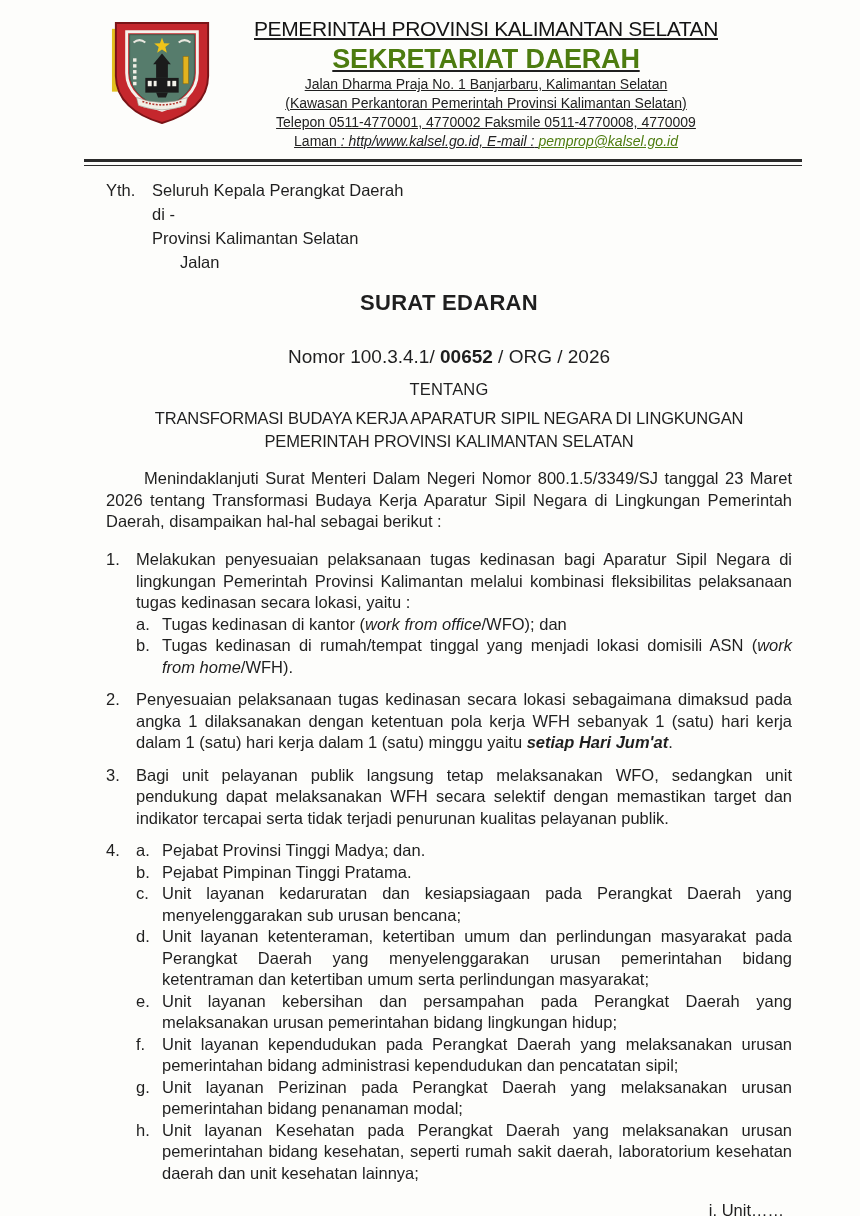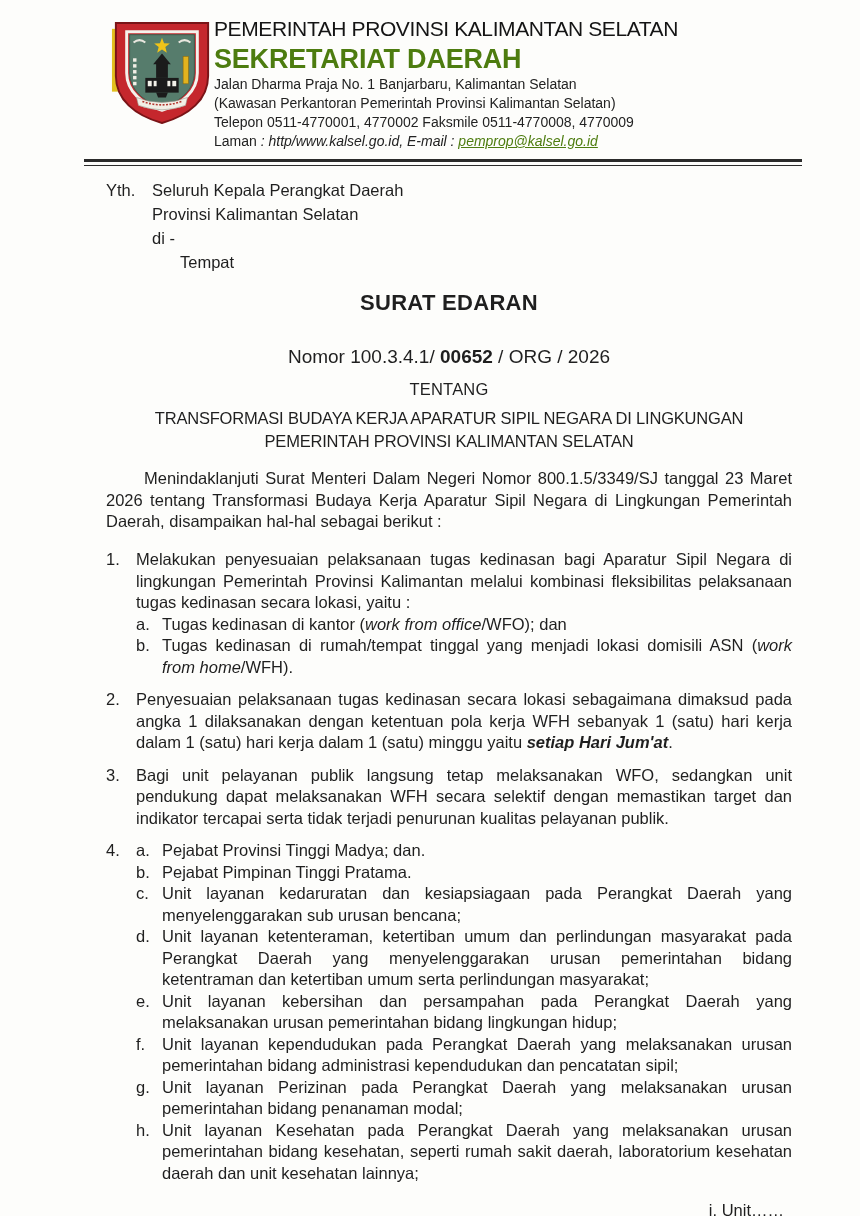--- a/index.html
+++ b/index.html
@@ -8,21 +8,21 @@
     padding:12px 68px 0 106px;
     background:#fdfdfb;
     color:#1f1f1f;
     font-family:"Liberation Sans", sans-serif;
     font-size:16.5px;
     overflow:hidden;
   }
   
   .letterhead{display:flex;align-items:flex-start;}
   .logo-wrap{flex:0 0 auto;margin-left:4px;margin-top:0;}
-  .lh-text{flex:1;text-align:left;padding-right:34px;padding-top:4px;}
+  .lh-text{flex:1;text-align:center;padding-right:34px;padding-top:4px;text-decoration:underline;}
   .lh-gov{font-size:21px;letter-spacing:-0.4px;color:#141414;line-height:26px;}
   .lh-dept{font-size:27px;font-weight:bold;letter-spacing:-0.2px;color:#4d7c0f;line-height:32px;margin-top:1px;}
   .lh-line{font-size:14px;line-height:19px;color:#222;}
   .lh-italic{font-style:italic;}
   .email-link{color:#4d7c0f;font-style:italic;text-decoration:underline;}
   .rule{margin:8px -10px 0 -22px;height:3px;border-top:3px solid #2b2b2b;border-bottom:1px solid #2b2b2b;}
   
   .recipient{display:flex;margin-top:12px;line-height:24px;}
   .yth{flex:0 0 46px;}
   .recipient-place{padding-left:28px;}
@@ -101,23 +101,23 @@
       <a class="email-link" href="#">pemprop@kalsel.go.id</a>
     </div>
   </div>
 </div>
 <div class="rule"></div>
 
 <div class="recipient">
   <div class="yth">Yth.</div>
   <div>
     <div>Seluruh Kepala Perangkat Daerah</div>
+    <div>di -</div>
     <div>Provinsi Kalimantan Selatan</div>
-    <div>di -</div>
-    <div class="recipient-place">Tempat</div>
+    <div class="recipient-place">Jalan</div>
   </div>
 </div>
 
 <div class="heading">
   <div class="doc-type">SURAT EDARAN</div>
   <div class="doc-number">
     <span>Nomor 100.3.4.1/ </span><b>00652</b><span> / ORG / 2026</span>
   </div>
   <div class="about">TENTANG</div>
   <div class="subject">TRANSFORMASI BUDAYA KERJA APARATUR SIPIL NEGARA DI LINGKUNGAN PEMERINTAH PROVINSI KALIMANTAN SELATAN</div>

